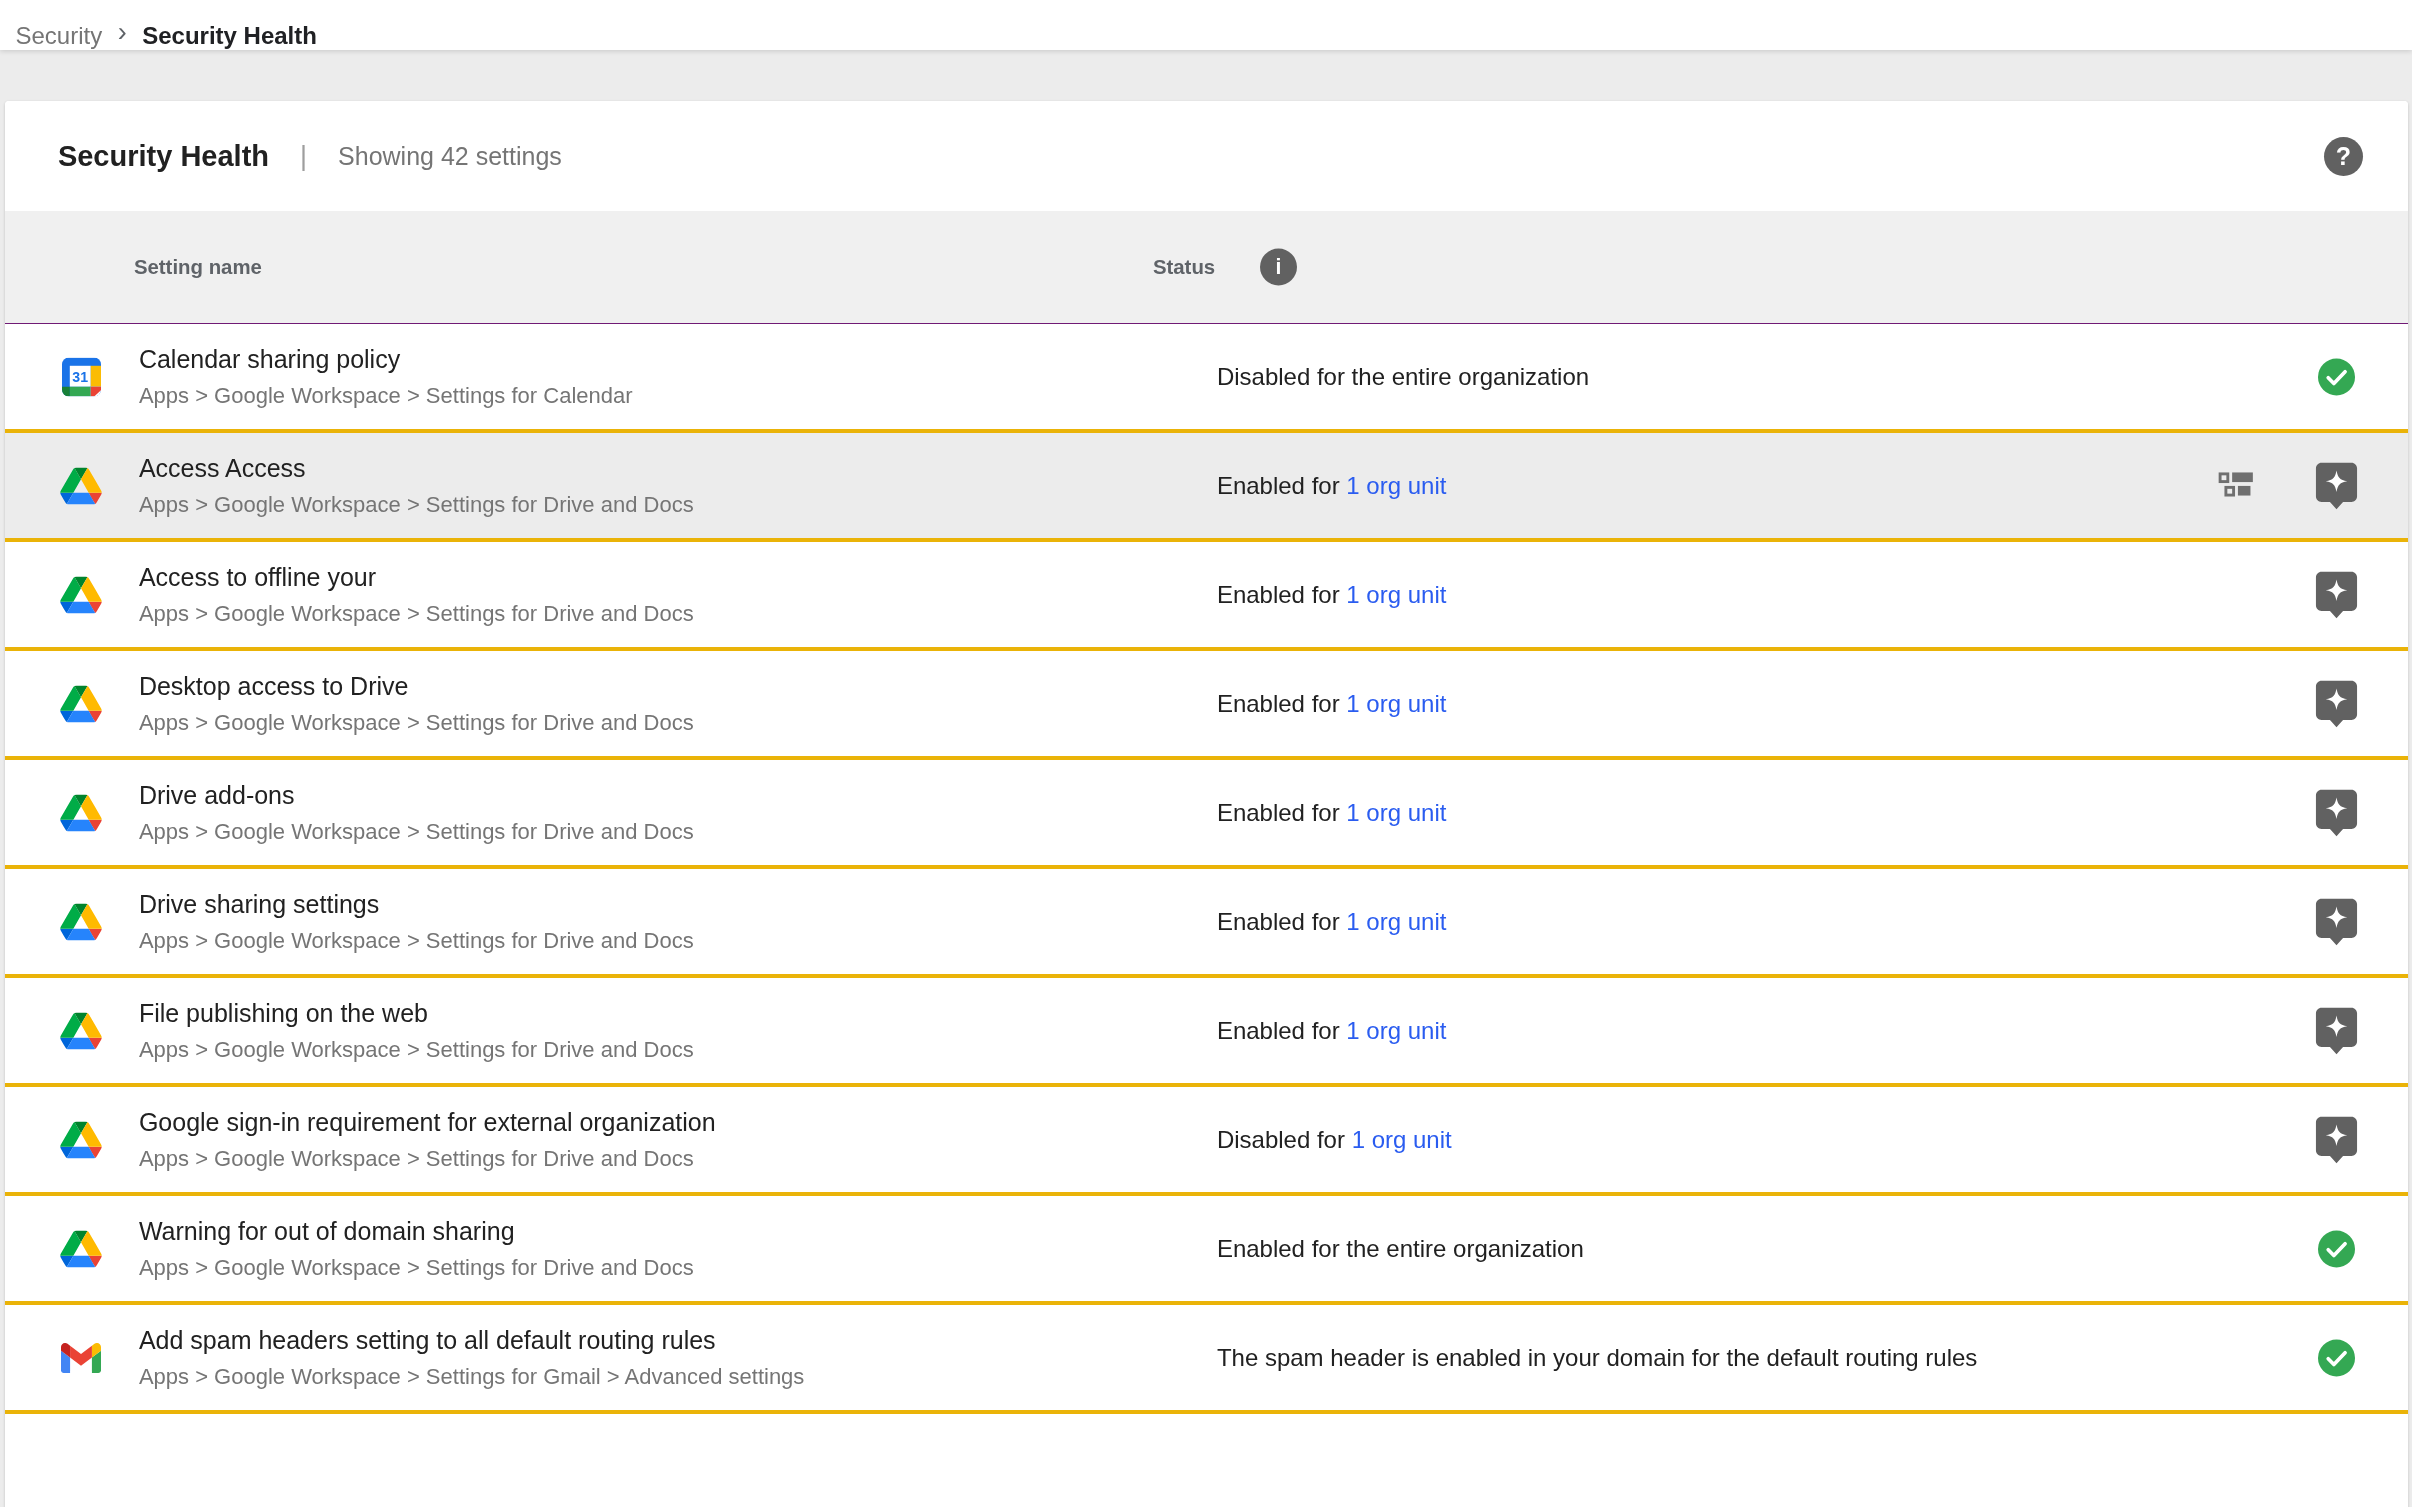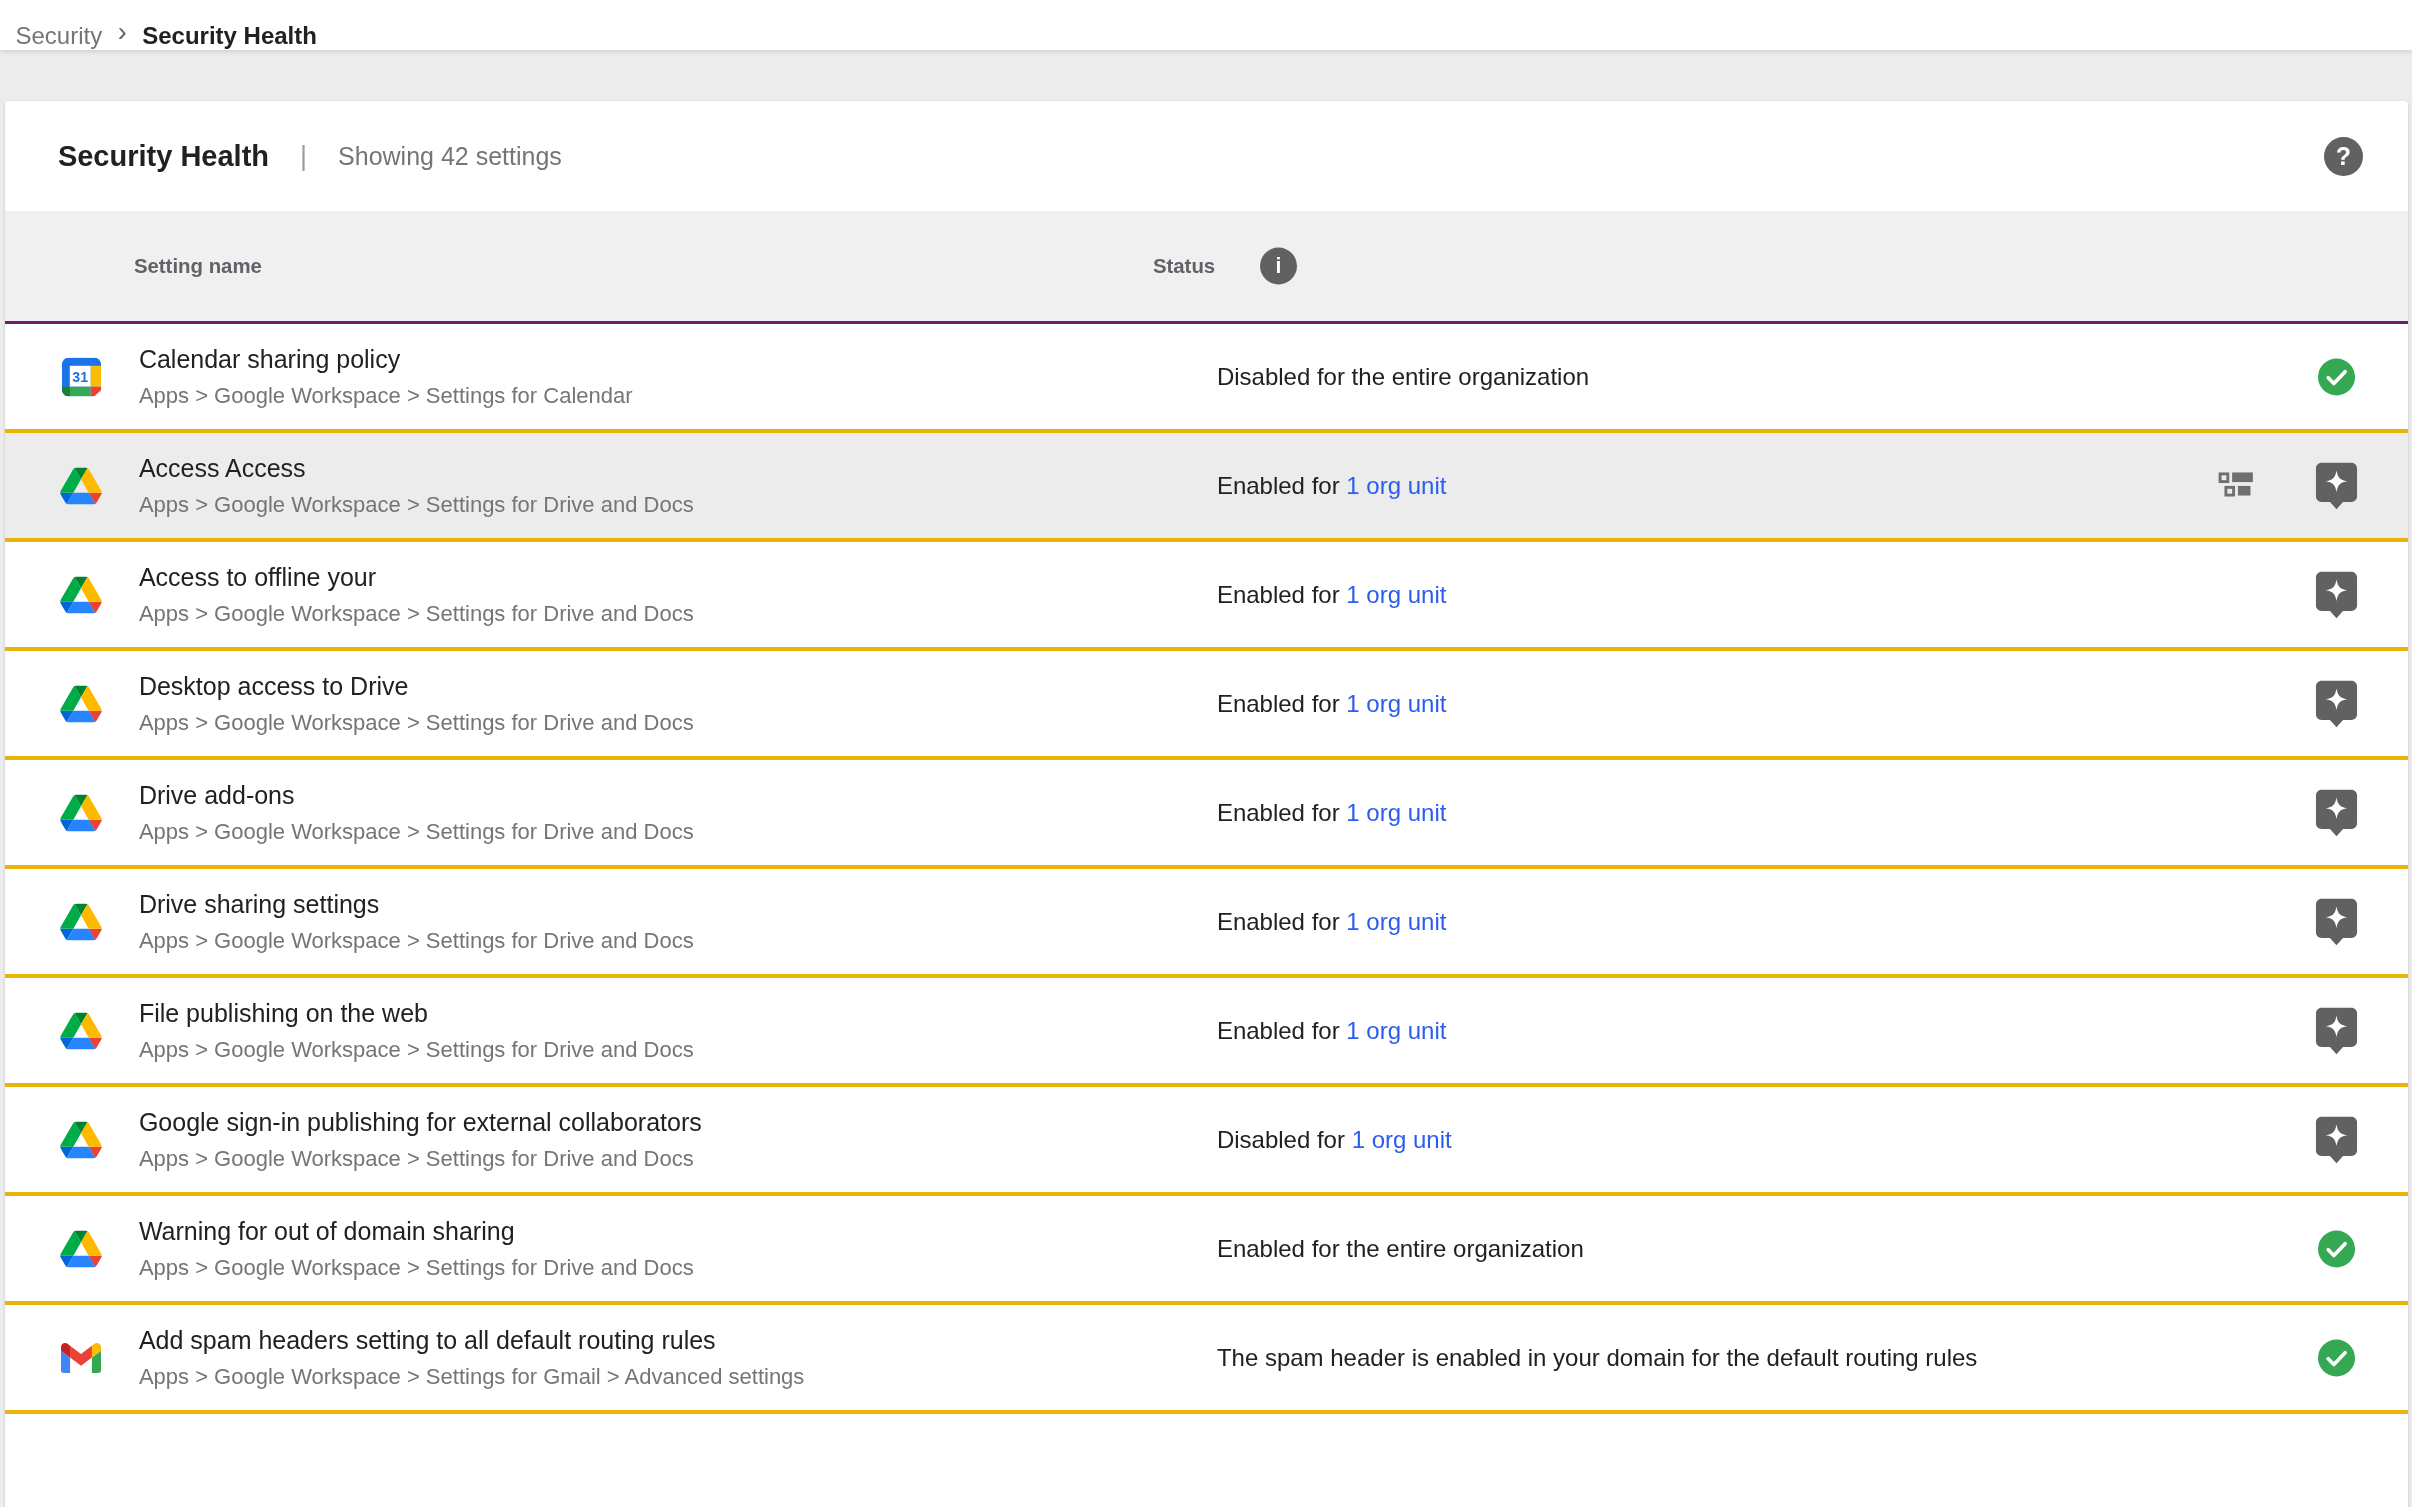--- a/index.html
+++ b/index.html
@@ -40,21 +40,21 @@
   
   .filter-bar {
     height: 112px; background: #f0f0f0; position: relative;
     display: flex; align-items: center; padding-left: 60px;
   }
   .filter-bar::after {
     content: ""; position: absolute; left: 0; bottom: 0; width: 524px; height: 1px; background: #cccccc;
   }
   .filter-label { font-size: 25px; color: #5f6368; margin-left: 39px; cursor: pointer; }
   
-  .table-header { height: 113px; background: #f0f0f0; border-bottom: 3px solid #701a75; position: relative; text-align: center; }
+  .table-header { height: 113px; background: #f0f0f0; border-bottom: 1px solid #701a75; position: relative; text-align: center; }
   .th-label { position: absolute; top: 50%; transform: translateY(-50%); font-size: 20.4px; font-weight: bold; color: #5f6368; }
   .th-setting { left: 129px; }
   .th-status { left: 1148px; }
   .info-btn {
     position: absolute; left: 1255px; top: 50%; transform: translateY(-50%);
     width: 37px; height: 37px; border-radius: 50%; background: #616161;
     color: #fff; font-size: 21.3px; font-weight: bold; font-style: normal;
     display: flex; align-items: center; justify-content: center; cursor: pointer;
   }
   
@@ -277,21 +277,21 @@
             <svg width="42" height="37" viewBox="0 0 87.3 78">
               <path d="m6.6 66.85 3.85 6.65c.8 1.4 1.95 2.5 3.3 3.3l13.75-23.8h-27.5c0 1.55.4 3.1 1.2 4.5z" fill="#0066da"></path>
               <path d="m43.65 25-13.75-23.8c-1.35.8-2.5 1.9-3.3 3.3l-25.4 44a9.06 9.06 0 0 0 -1.2 4.5h27.5z" fill="#00ac47"></path>
               <path d="m73.55 76.8c1.35-.8 2.5-1.9 3.3-3.3l1.6-2.75 7.65-13.25c.8-1.4 1.2-2.95 1.2-4.5h-27.502l5.852 11.5z" fill="#ea4335"></path>
               <path d="m43.65 25 13.75-23.8c-1.35-.8-2.9-1.2-4.5-1.2h-18.5c-1.6 0-3.15.45-4.5 1.2z" fill="#00832d"></path>
               <path d="m59.8 53h-32.3l-13.75 23.8c1.35.8 2.9 1.2 4.5 1.2h50.8c1.6 0 3.15-.45 4.5-1.2z" fill="#2684fc"></path>
               <path d="m73.4 26.5-12.7-22c-.8-1.4-1.95-2.5-3.3-3.3l-13.75 23.8 16.15 28h27.45c0-1.55-.4-3.1-1.2-4.5z" fill="#ffba00"></path>
             </svg>
           </span>
           <div class="row-text">
-            <div class="row-title">Google sign-in publishing for external collaborators</div>
+            <div class="row-title">Google sign-in requirement for external organization</div>
             <div class="row-path">Apps &gt; Google Workspace &gt; Settings for Drive and Docs</div>
           </div>
           <div class="row-status"><span>Disabled for </span><a class="org-link">1 org unit</a></div>
           <span class="row-right">
             <svg width="43" height="49" viewBox="0 0 46 52">
               <path fill="#616161" d="M7 1h32c3.3 0 6 2.7 6 6v30c0 3.3-2.7 6-6 6H30l-7 8-7-8H7c-3.3 0-6-2.7-6-6V7c0-3.3 2.7-6 6-6z"></path>
               <path fill="#ffffff" d="M23 9.5c1.5 8 3.4 9.9 11.5 11.5-8.1 1.6-10 3.5-11.5 11.5-1.5-8-3.4-9.9-11.5-11.5 8.1-1.6 10-3.5 11.5-11.5z"></path>
             </svg>
           </span>
         </div>

